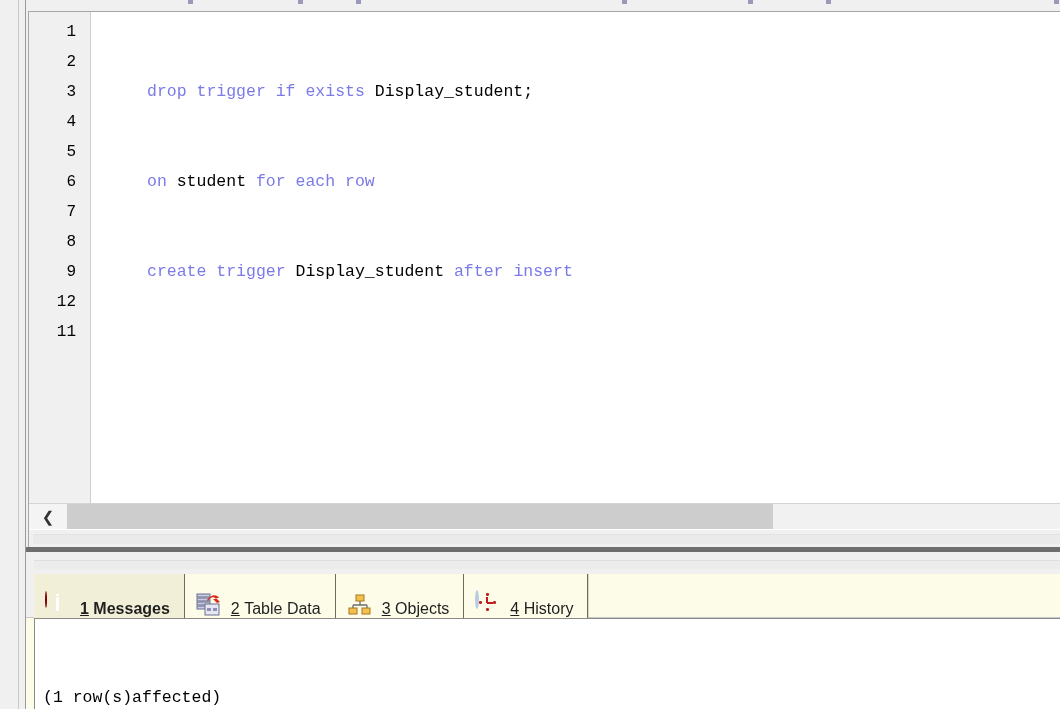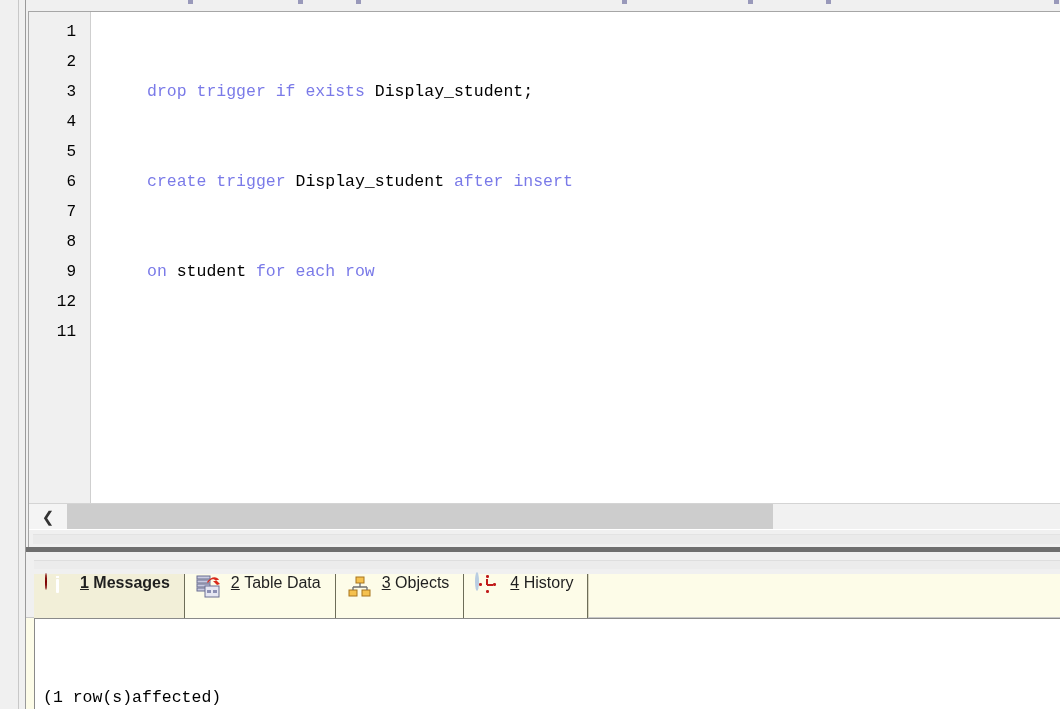--- a/index.html
+++ b/index.html
@@ -219,21 +219,21 @@
     display: flex;
     align-items: stretch;
   }
   #tabbar .gap-left {
     width: 8px;
     flex: 0 0 8px;
     background: #f0f0f0;
   }
   .tab {
     display: flex;
-    align-items: flex-start;
+    align-items: flex-end;
     gap: 9px;
     padding: 0 14px 0 11px;
     box-sizing: border-box;
     background: #fdfce8;
     border-right: 1px solid #6d6d58;
     cursor: default;
     height: 44px;
   }
   .tab.active {
     background: #f2efd8;
@@ -382,22 +382,22 @@
         <span class="ln">6</span>
         <span class="ln">7</span>
         <span class="ln">8</span>
         <span class="ln">9</span>
         <span class="ln">12</span>
         <span class="ln">11</span>
       </div>
 
       <div class="code-lines">
         <span class="cl"><span class="kw">drop trigger if exists </span><span class="id">Display_student;</span></span>
+        <span class="cl"><span class="kw">on </span><span class="id">student </span><span class="kw">for each row</span></span>
         <span class="cl"><span class="kw">create trigger </span><span class="id">Display_student </span><span class="kw">after insert</span></span>
-        <span class="cl"><span class="kw">on </span><span class="id">student </span><span class="kw">for each row</span></span>
         
         
         
         
         
         
       </div>
     </div>
 
     <div class="h-scroll">

